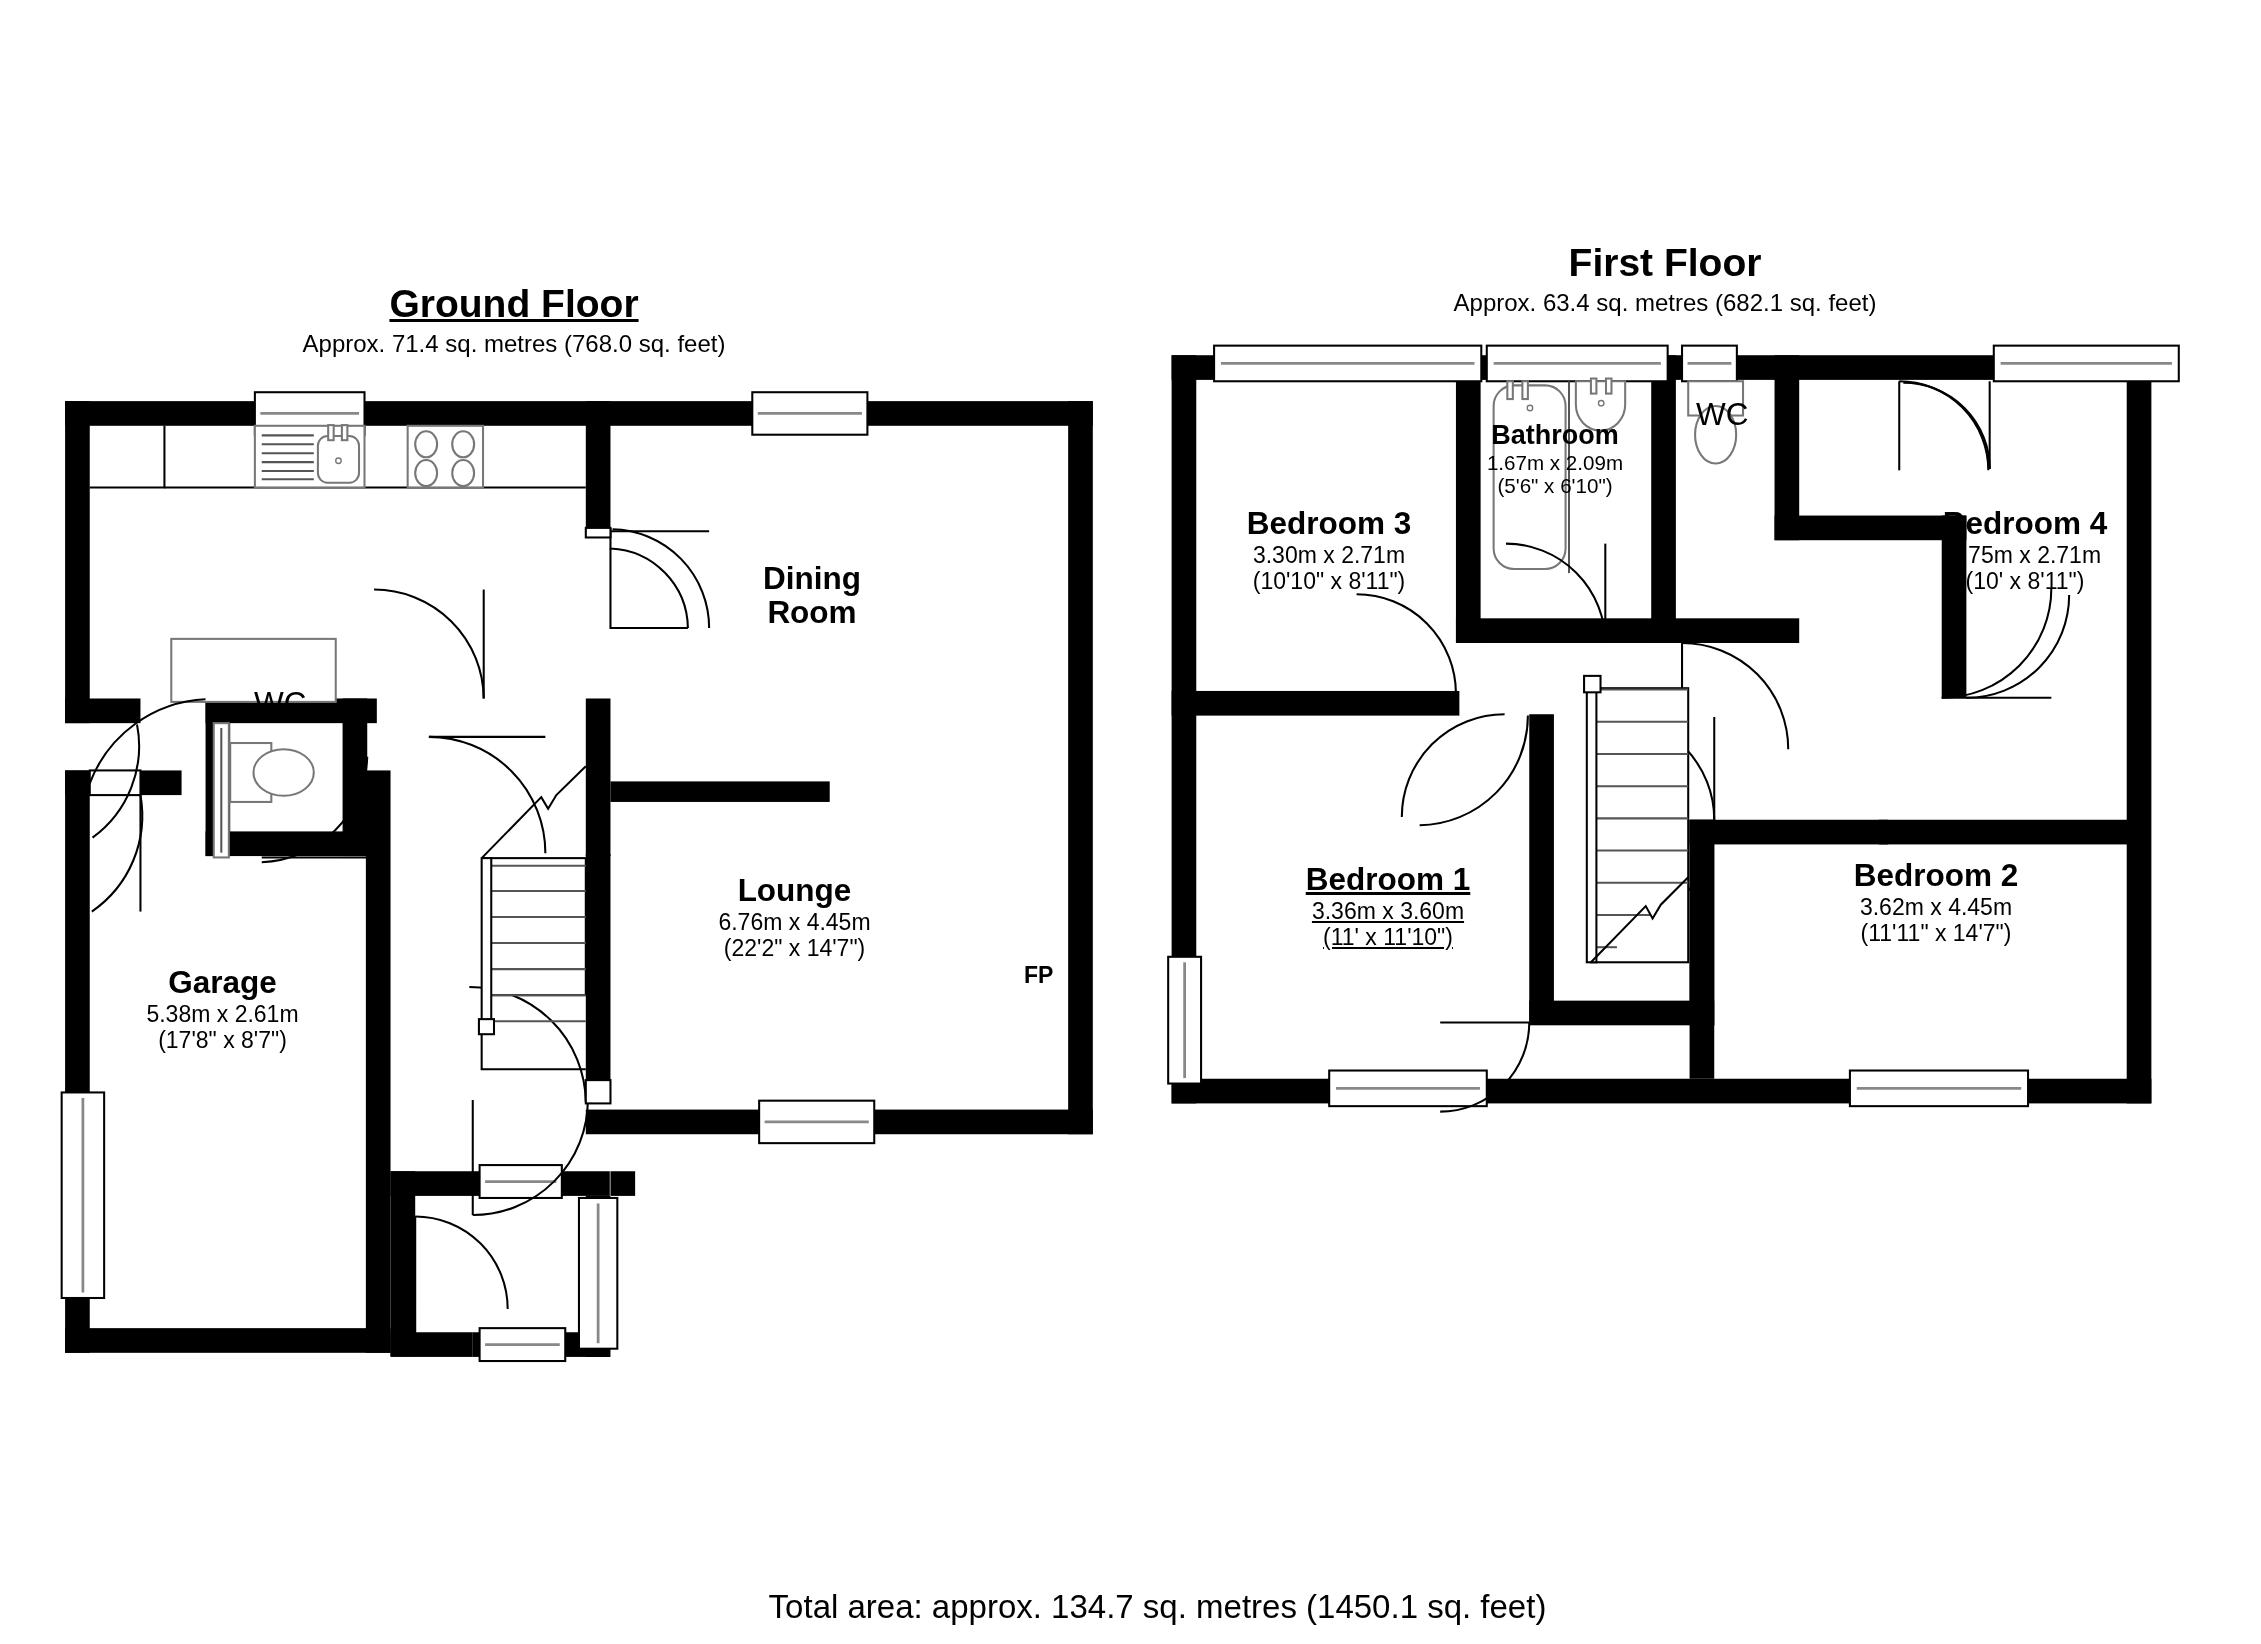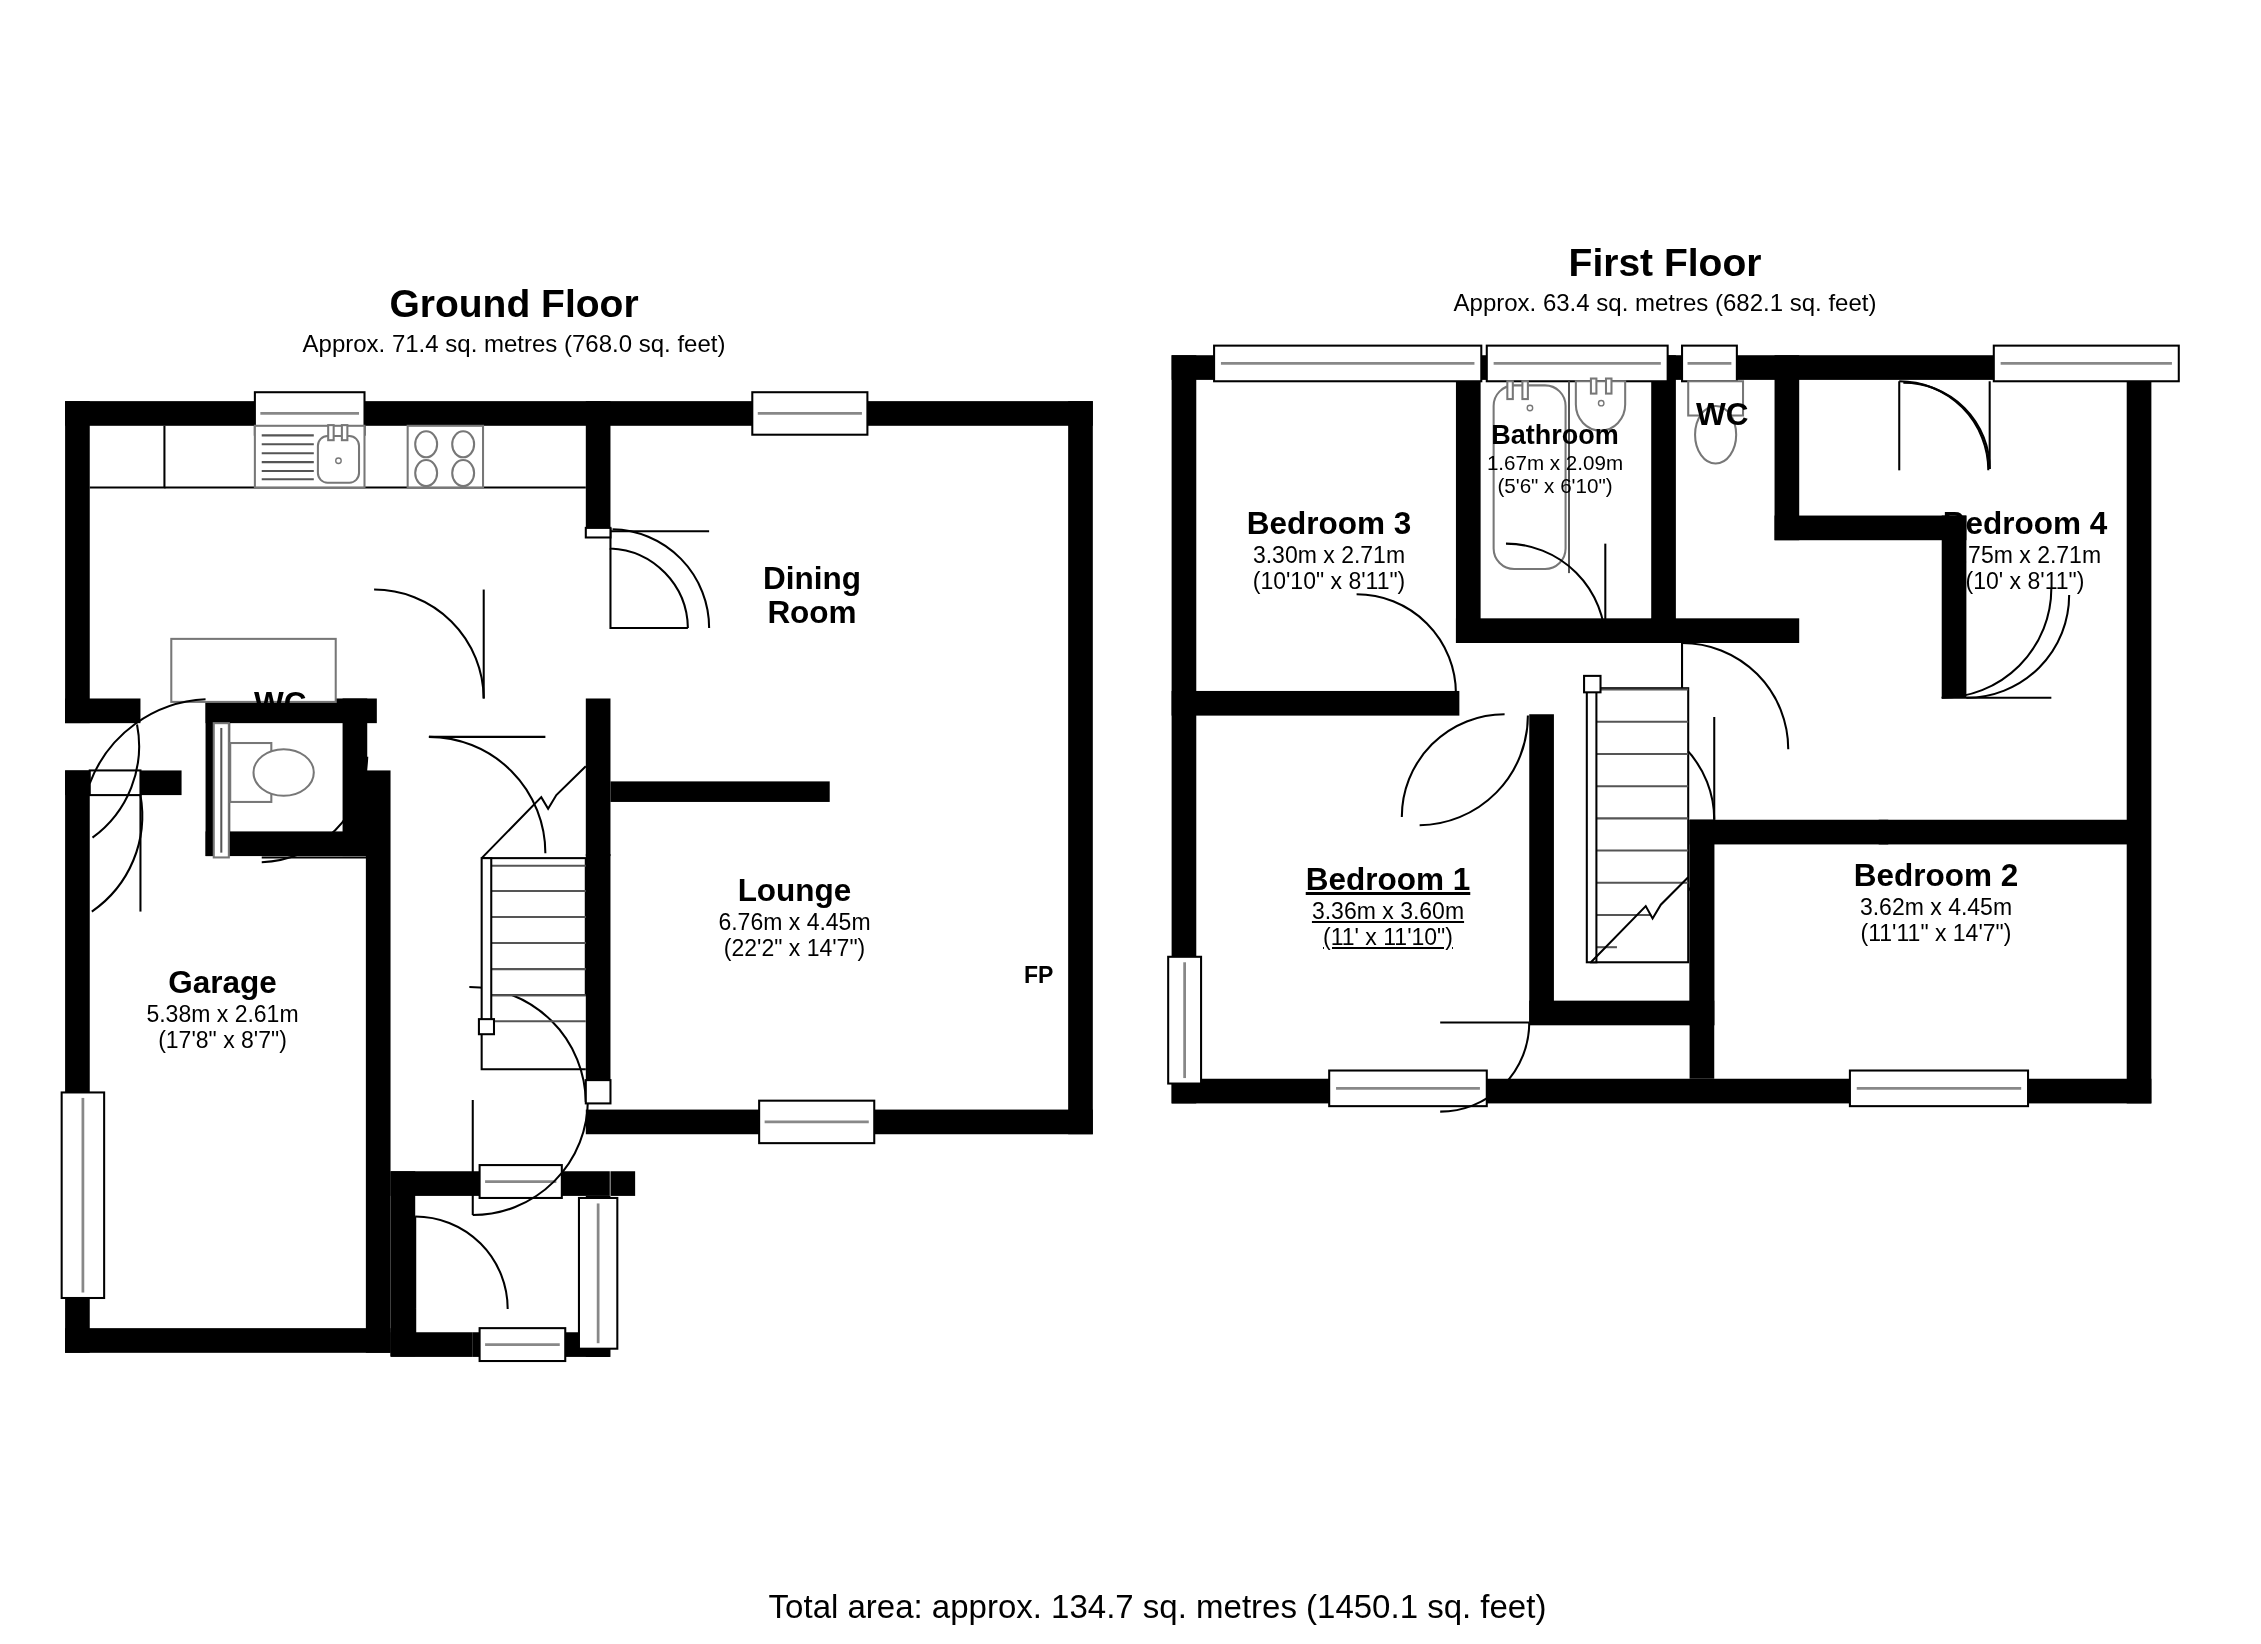--- a/index.html
+++ b/index.html
@@ -26,21 +26,21 @@
     left:0;width:2261px;top:1588px;padding-left:27px;
   }
 
   
   .room-label{position:absolute;text-align:center;line-height:1.13;white-space:nowrap;margin-top:23px;}
   .room-label .rname{font-weight:bold;font-size:31.5px;display:block;}
   .room-label .rname.two-line{line-height:1.08;}
   .room-label .rdim{font-size:23px;display:block;}
   .room-label.small .rname{font-size:27px;}
   .room-label.small .rdim{font-size:20.6px;}
-  .wc-label{position:absolute;font-weight:bold;font-size:31.5px;white-space:nowrap;}
+  .wc-label{position:absolute;font-weight:normal;font-size:31.5px;white-space:nowrap;}
   .fp-label{position:absolute;font-weight:bold;font-size:23px;white-space:nowrap;}
 
   
   svg.plan{position:absolute;left:0;top:0;width:2261px;height:1645px;pointer-events:none;}
   .wall{fill:#000000;}
   .thinline{fill:none;stroke:#000000;stroke-width:3;}
   .thinline2{fill:none;stroke:#555555;stroke-width:3;}
   .fix{fill:#ffffff;stroke:#000000;stroke-width:3;}
   .fixg{fill:#ffffff;stroke:#777777;stroke-width:3;}
   .door{fill:none;stroke:#000000;stroke-width:3;}
@@ -304,21 +304,21 @@
         <line class="thinline2" x1="2322" y1="1335" x2="2410" y2="1335"></line>
         <line class="thinline2" x1="2322" y1="1382" x2="2360" y2="1382"></line>
         <rect class="fix" x="2316" y="1004" width="14" height="400"></rect>
         <rect class="fix" x="2312" y="986" width="24" height="24"></rect>
         <path class="thinline" d="M 2322 1404 L 2402 1322 L 2412 1340 L 2424 1320 L 2464 1280"></path>
       </g>
 
     </g>
   </svg>
 
-  <div class="floor-title" style="left:288px;top:284px;width:452px;">Ground Floor</div>
+  <div class="floor-title" style="left:288px;top:284px;width:452px;text-decoration:underline;">Ground Floor</div>
   <div class="floor-sub" style="left:288px;top:331px;width:452px;">Approx. 71.4 sq. metres (768.0 sq. feet)</div>
 
 
   <div class="room-label" style="left:699px;top:538px;width:226px;">
     <span class="rname two-line">Dining</span>
     <span class="rname two-line">Room</span>
   </div>
 
   <div class="wc-label" style="left:254px;top:685px;">WC</div>
 

